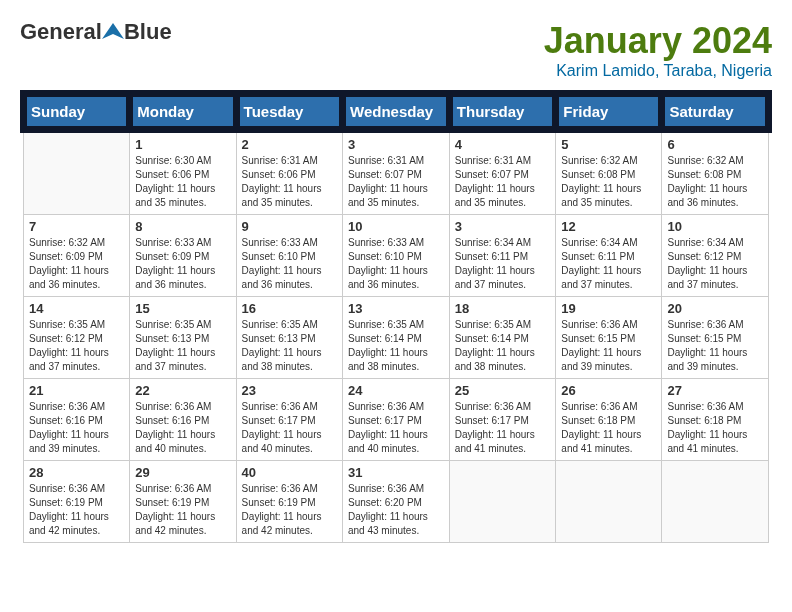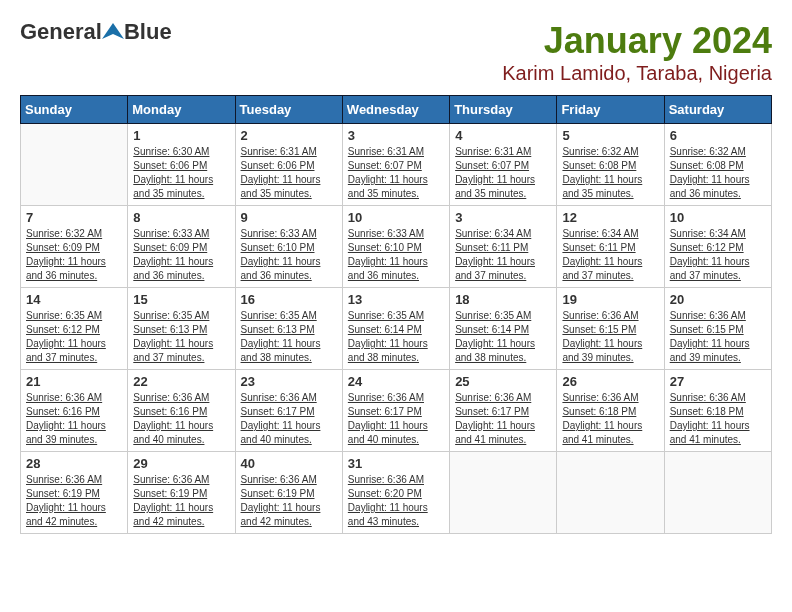--- a/index.html
+++ b/index.html
@@ -33,36 +33,36 @@
     }
     .title-section {
       text-align: right;
     }
     .month-title {
       font-size: 36px;
       font-weight: bold;
       color: #4d7c0f;
     }
     .location-title {
-      font-size: 20px;
-      color: #7f1d1d;
+      font-size: 16px;
+      color: #0369a1;
     }
     table {
       width: 100%;
       border-collapse: collapse;
       font-size: 11px;
     }
     thead tr th {
       background-color: #2d6fad;
       color: #fff;
       padding: 6px 4px;
       text-align: left;
-      font-size: 13px;
+      font-size: 15px;
       font-weight: bold;
-      border: 1px solid #0f172a;
+      border: 7px solid #0f172a;
     }
     tbody tr td {
       border: 1px solid #ccc;
       padding: 4px 5px;
       vertical-align: top;
       width: 107px;
       height: 80px;
       background: #fff;
     }
     tbody tr:nth-child(odd) td {
@@ -72,21 +72,20 @@
       font-size: 13px;
       font-weight: bold;
       color: #333;
       display: block;
       margin-bottom: 2px;
     }
     .day-info {
       font-size: 10px;
       color: #333;
       line-height: 1.4;
-      text-decoration: underline;
     }
     .empty-cell {
       background: #f9f9f9;
     }
     tbody tr td.empty-cell {
       background: #f9f9f9;
     }
   </style>
 </head>
 <body>

